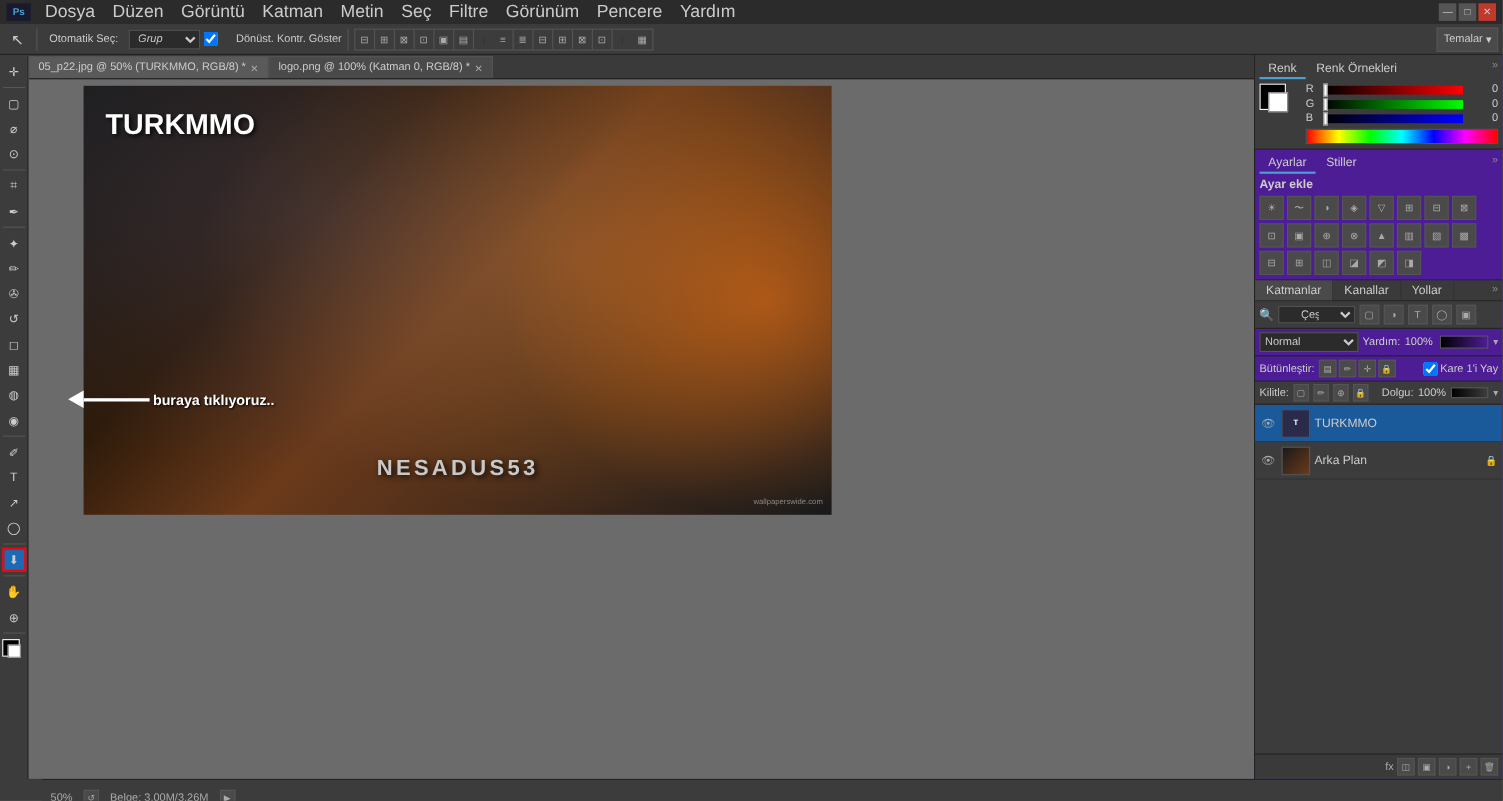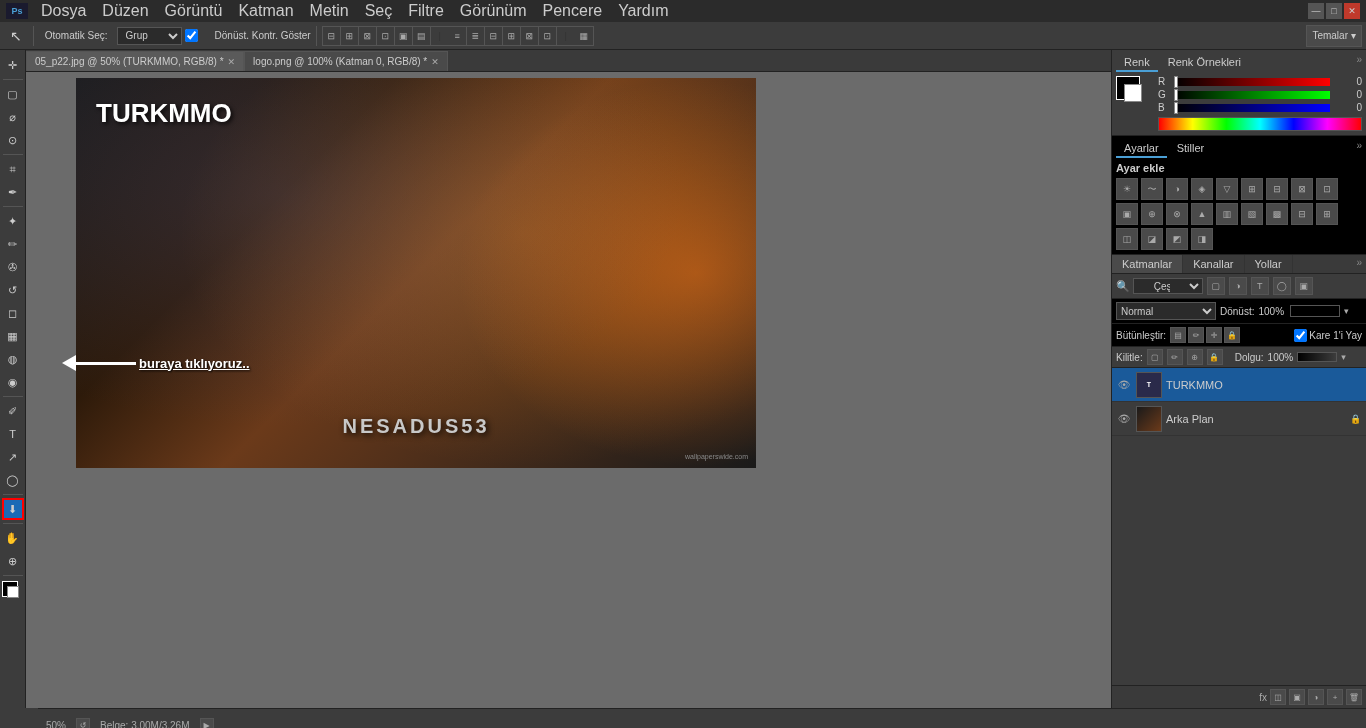--- a/index.html
+++ b/index.html
@@ -83,20 +83,21 @@
       gap: 3px;
       cursor: pointer;
     }
     .toolbar-dropdown {
       background: #2b2b2b;
       border: 1px solid #555;
       color: #ccc;
       font-size: 10px;
       height: 18px;
       padding: 0 4px;
+      font-style: italic;
     }
     .toolbar-sep {
       width: 1px;
       height: 20px;
       background: #555;
       margin: 0 2px;
     }
     .toolbar-btn-group {
       display: flex;
       border: 1px solid #555;
@@ -210,22 +211,22 @@
       align-items: center;
       padding: 16px 8px;
       font-size: 10px;
       color: #aaa;
       gap: 10px;
       margin-left: 38px;
     }
 
     
     #right-panels {
-      width: 255px;
-      background: #000000;
+      width: 226px;
+      background: #4c1d95;
       border-left: 1px solid #222;
       display: flex;
       flex-direction: column;
     }
 
     
     #color-panel {
       background: #3c3c3c;
       border-bottom: 1px solid #222;
       padding: 4px;
@@ -669,21 +670,21 @@
         <div class="warrior"></div>
 
         <div style="position:absolute;top:0;right:0;width:300px;height:100%;background:radial-gradient(ellipse at 80% 50%, rgba(255,120,20,0.5) 0%, transparent 70%);"></div>
         <div style="position:absolute;top:0;left:0;width:100%;height:100%;background:radial-gradient(ellipse at 30% 30%, rgba(80,80,120,0.3) 0%, transparent 60%);"></div>
         <div class="canvas-title">TURKMMO</div>
         <div class="canvas-subtitle">NESADUS53</div>
         <div class="canvas-watermark">wallpaperswide.com</div>
       </div>
     </div>
 
-    <div id="annotation" style="position:absolute;top:305px;left:36px;display:flex;gap:3px;text-decoration:underline;">
+    <div id="annotation" style="position:absolute;top:305px;left:36px;display:flex;gap:3px;">
       <div style="display:flex;align-items:center;">
         <div style="width:0;height:0;border-top:8px solid transparent;border-bottom:8px solid transparent;border-right:14px solid white;"></div>
         <div style="width:60px;height:3px;background:white;"></div>
       </div>
       <span style="color:white;font-size:13px;font-weight:bold;text-shadow:1px 1px 2px #000;">buraya tıklıyoruz..</span>
     </div>
 
   </div>
 
   <div id="right-panels">
@@ -780,21 +781,21 @@
         <div class="layer-icon-btn">T</div>
         <div class="layer-icon-btn">◯</div>
         <div class="layer-icon-btn">▣</div>
       </div>
       <div class="blend-mode-row">
         <select class="blend-select">
           <option>Normal</option>
           <option>Multiply</option>
           <option>Screen</option>
         </select>
-        <span class="opacity-label">Dönüst:</span>
+        <span class="opacity-label">Yardım:</span>
         <span class="opacity-val">100%</span>
         <div style="margin-left:2px;width:50px;height:12px;background:linear-gradient(to right,#000,transparent);border:1px solid #555;"></div>
         <div style="font-size:9px;color:#aaa;">▾</div>
       </div>
       <div class="layer-options-row">
         <span>Bütünleştir:</span>
         <div class="lock-icons">
           <div class="lock-icon-btn">▤</div>
           <div class="lock-icon-btn">✏</div>
           <div class="lock-icon-btn">✛</div>

